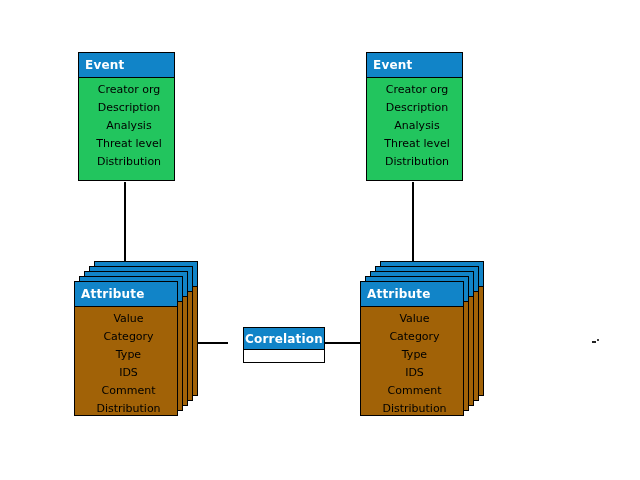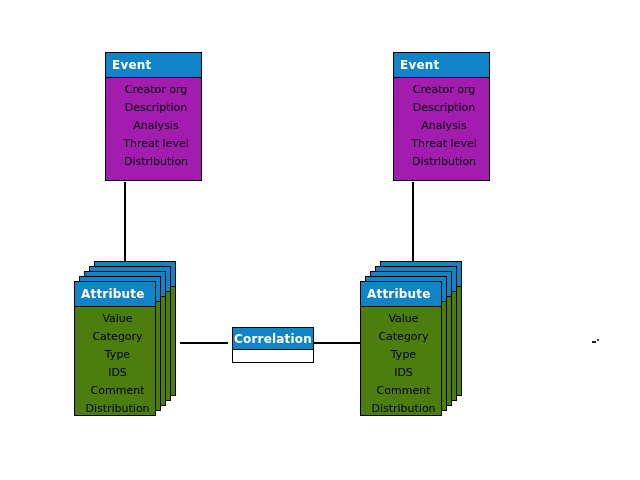--- a/index.html
+++ b/index.html
@@ -3,43 +3,43 @@
 <meta charset="utf-8">
 <style>
   html,body{margin:0;padding:0;background:#fff;}
   *{box-sizing:border-box;}
   :root{--blue:#1184c8;--ink:#000;}
   .canvas{
     position:relative;width:640px;height:480px;background:#fff;overflow:hidden;
     font-family:"DejaVu Sans","Liberation Sans",sans-serif;color:#000;
   }
   .entity{
-    position:absolute;background:#a21caf;border:1.5px solid var(--ink);margin-left:27px;
+    position:absolute;background:#22c55e;border:1.5px solid var(--ink);
   }
   .entity-header{
     height:25px;background:var(--blue);border-bottom:1.5px solid var(--ink);
     display:flex;align-items:center;padding-left:6px;
     color:#fff;font-weight:bold;font-size:12px;letter-spacing:0.2px;
   }
   .entity-body{padding:3px 0 0 5px;text-align:center;}
   .field-row{font-size:11px;line-height:18px;white-space:nowrap;}
   
   .stack{position:absolute;width:107px;height:156px;}
   .card{
-    position:absolute;width:82px;height:135px;background:#4d7c0f;border:1.5px solid var(--ink);
+    position:absolute;width:104px;height:135px;background:#a16207;border:1.5px solid var(--ink);
   }
   .card .entity-header{height:25px;}
   .card.b1{left:20px;top:0;z-index:1;}
   .card.b2{left:15px;top:5px;z-index:2;}
   .card.b3{left:10px;top:10px;z-index:3;}
   .card.b4{left:5px;top:15px;z-index:4;}
   .card.front{left:0;top:20px;z-index:5;}
   
   .corr{
-    position:absolute;left:232px;top:327px;width:82px;height:36px;
+    position:absolute;left:243px;top:327px;width:82px;height:36px;
     background:#fff;border:1.5px solid var(--ink);z-index:6;
   }
   .corr .entity-header{height:22px;border-bottom:1.5px solid var(--ink);justify-content:center;padding-left:0;}
   
   .vline,.hline{position:absolute;background:var(--ink);}
   .vline{width:1.5px;}
   .hline{height:1.5px;}
   .vline.left{left:124px;top:182px;height:79px;}
   .vline.right{left:412px;top:182px;height:79px;}
   .hline.left{left:180px;top:342px;width:48px;}

